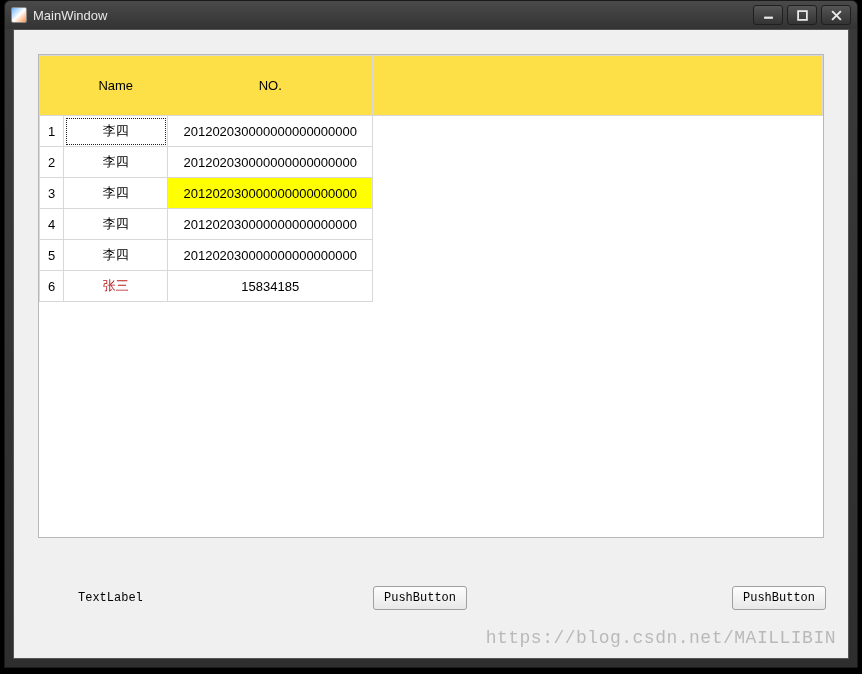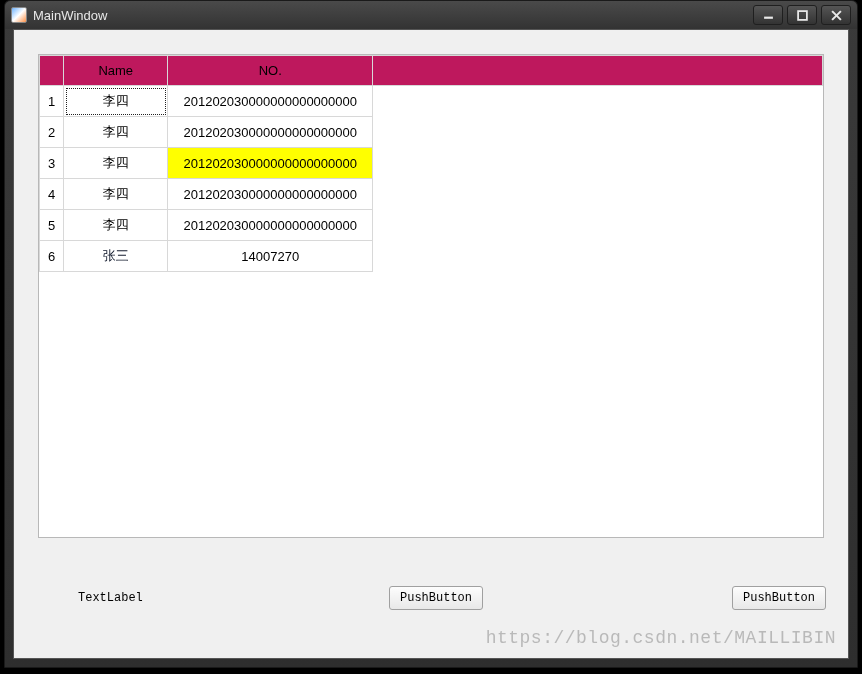--- a/index.html
+++ b/index.html
@@ -82,24 +82,24 @@
       bottom: 120px;
       background: #fff;
       border: 1px solid #b8b8b8;
       overflow: auto;
     }
     table.data-table {
       border-collapse: collapse;
       width: 100%;
     }
     .data-table th {
-      background: #be185d;
+      background: #fde047;
       font-weight: normal;
       text-align: center;
-      padding: 7px 8px;
+      padding: 22px 8px;
       border: 1px solid #d8d8d8;
       height: 26px;
     }
     .data-table td {
       border: 1px solid #d8d8d8;
       padding: 6px 8px;
       height: 26px;
       background: #fff;
       text-align: center;
     }
@@ -113,21 +113,21 @@
     }
     .data-table th.col-name { width: 104px; }
     .data-table th.col-no { width: 205px; }
     .cell-selected {
       outline: 1px dotted #222;
       outline-offset: -3px;
     }
     .cell-highlight {
       background: #ffff00 !important;
     }
-    .text-red { color: #0f172a; }
+    .text-red { color: #b91c1c; }
     .bottom-area {
       position: absolute;
       left: 24px;
       right: 22px;
       bottom: 40px;
       height: 40px;
       display: flex;
       align-items: center;
     }
     .text-label {
@@ -137,21 +137,20 @@
       margin-left: 40px;
     }
     .push-btn {
       font-family: "SimSun", "Courier New", monospace;
       font-size: 12px;
       padding: 4px 10px;
       background: linear-gradient(to bottom, #fdfdfd 0%, #e8e8e8 100%);
       border: 1px solid #a0a0a0;
       border-radius: 3px;
       cursor: pointer;
-      margin-left: 16px;
     }
     .push-btn-1 { position: absolute; left: 335px; }
     .push-btn-2 { position: absolute; right: 0px; }
     .watermark {
       position: absolute;
       right: 12px;
       bottom: 10px;
       color: rgba(140,140,140,0.55);
       font-family: Liberation Mono, monospace;
       font-size: 18px;
@@ -225,21 +224,21 @@
             </tr>
             <tr>
               <td class="row-header">5</td>
               <td>李四</td>
               <td>201202030000000000000000</td>
               <td style="border: none;"></td>
             </tr>
             <tr>
               <td class="row-header">6</td>
               <td class="text-red">张三</td>
-              <td>14007270</td>
+              <td>15834185</td>
               <td style="border: none;"></td>
             </tr>
           </tbody>
       </table>
     </div>
 
     <div class="bottom-area">
       <span class="text-label">TextLabel</span>
       <button class="push-btn push-btn-1">PushButton</button>
       <button class="push-btn push-btn-2">PushButton</button>

